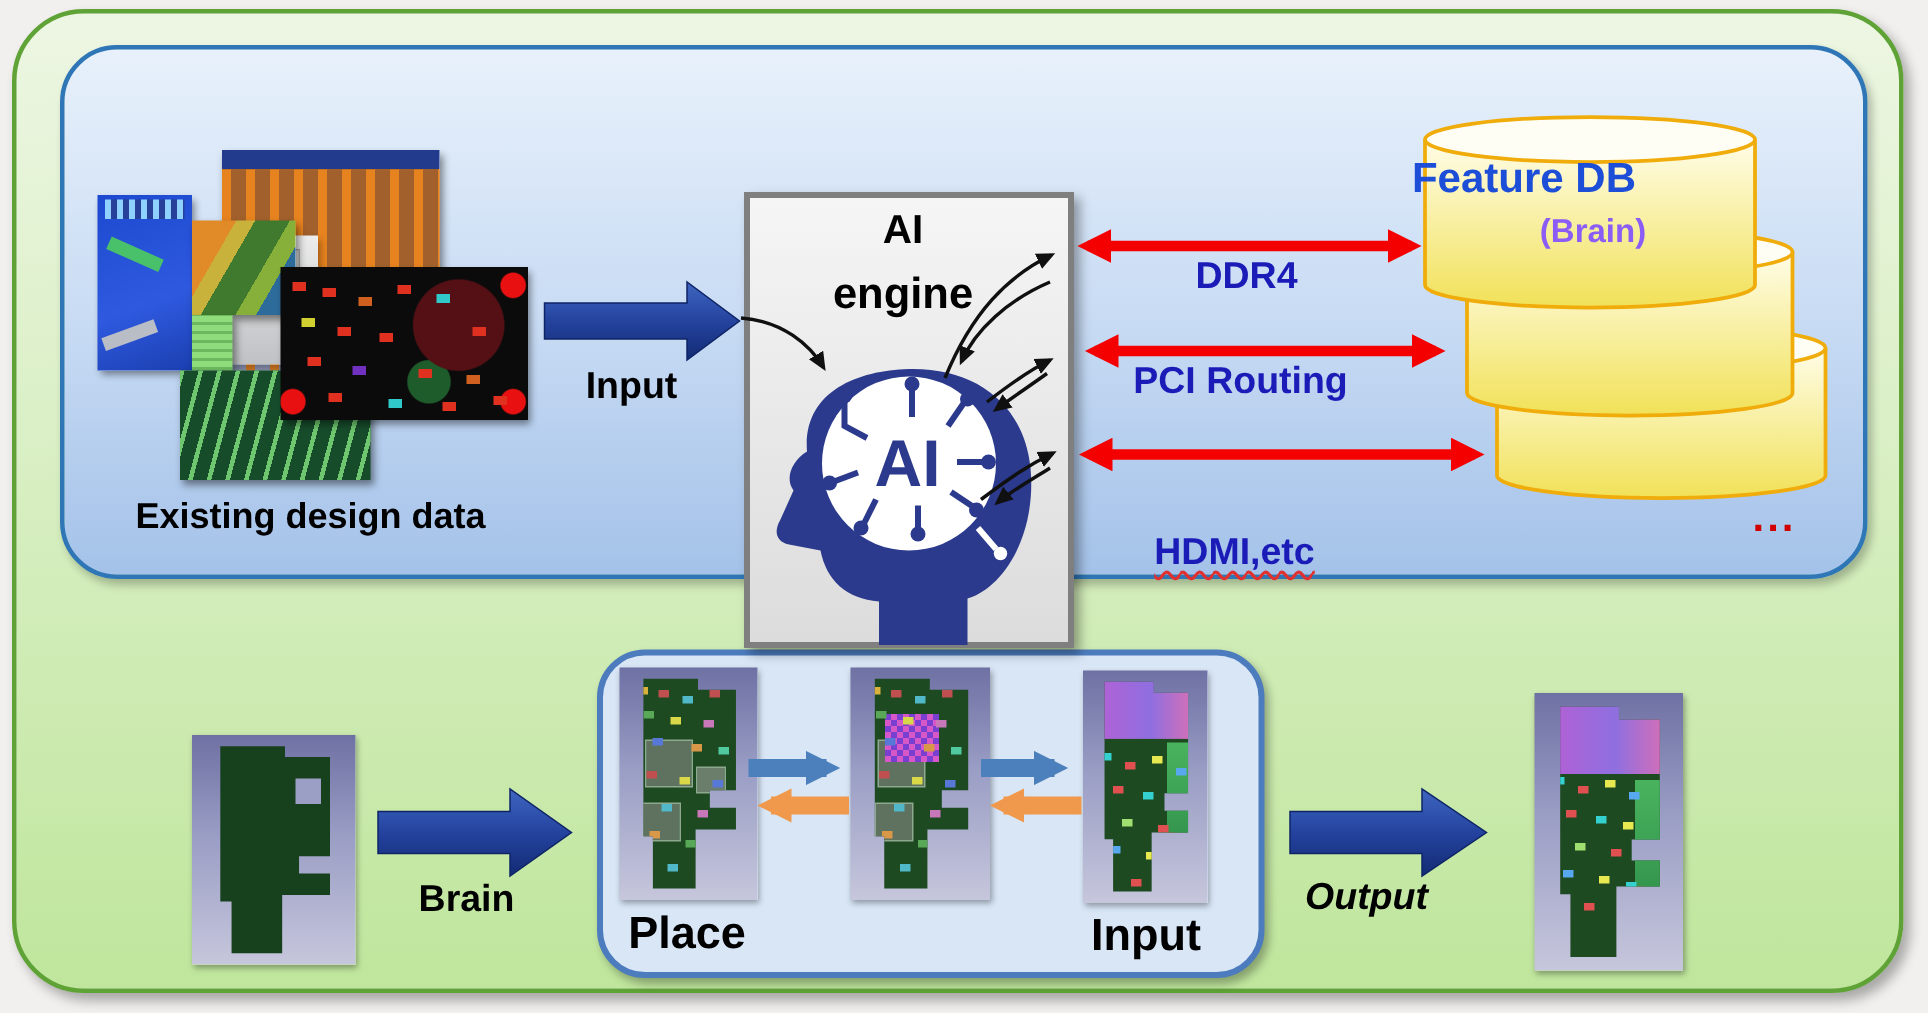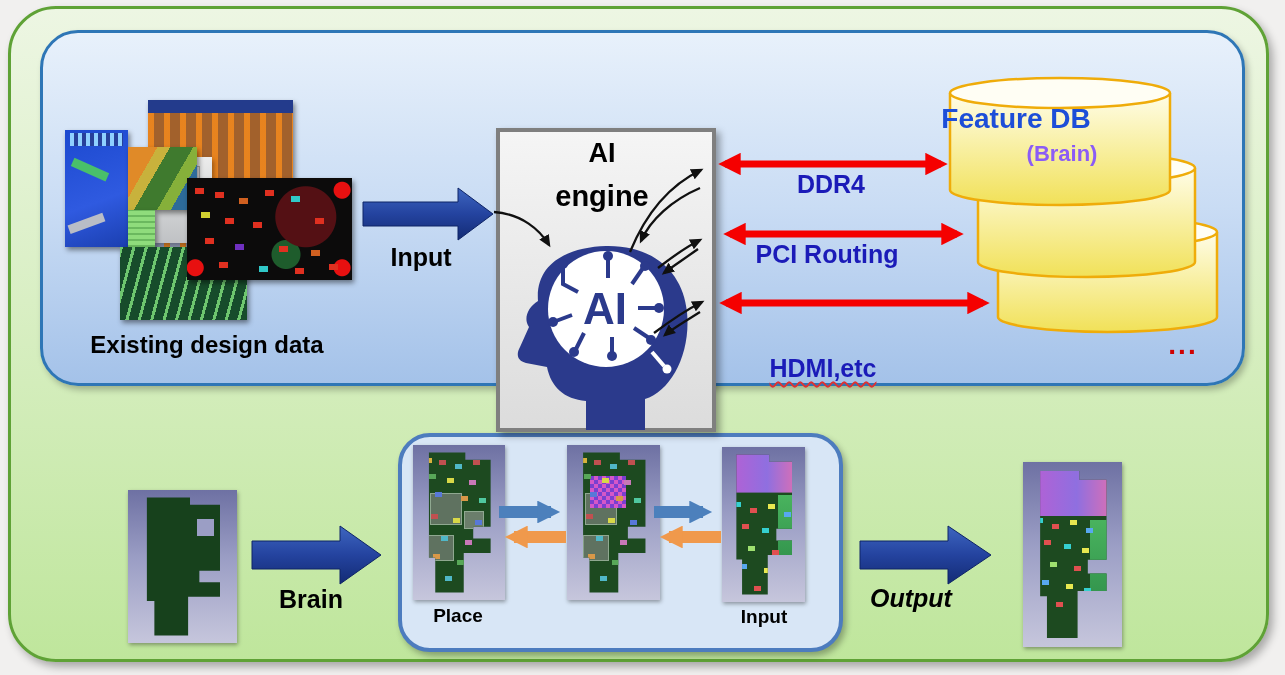--- a/index.html
+++ b/index.html
@@ -104,21 +104,21 @@
   .lbl-ai2{left:602px;top:181px;font-size:29px;}
   .lbl-link{color:#1b1bb8;font-size:25px;}
   .lbl-ddr4{left:831px;top:171px;}
   .lbl-pci{left:827px;top:241px;}
   .lbl-hdmi{left:823px;top:311px;text-decoration:underline wavy #e03030;text-decoration-thickness:2px;text-underline-offset:4px;margin-top:44px;}
   .lbl-featdb{left:1016px;top:104px;font-size:28px;color:#1d4ed8;}
   .lbl-brain{left:1062px;top:142px;font-size:22px;color:#8b5cf6;}
   .lbl-dots{left:1183px;top:330px;font-size:28px;color:#d00000;letter-spacing:2px;}
   .lbl-input{left:311px;top:586px;font-size:25px;}
   .lbl-output{left:911px;top:585px;font-size:25px;font-style:italic;}
-  .lbl-stage{font-size:19px;}
+  .lbl-stage{font-size:30px;}
   .lbl-place{left:458px;top:606px;}
   .lbl-plan{left:618px;top:611px;}
   .lbl-route{left:764px;top:607px;}
 </style>
 </head>
 <body>
 
 <div class="canvas">
 
   <div class="outer-green"></div>

